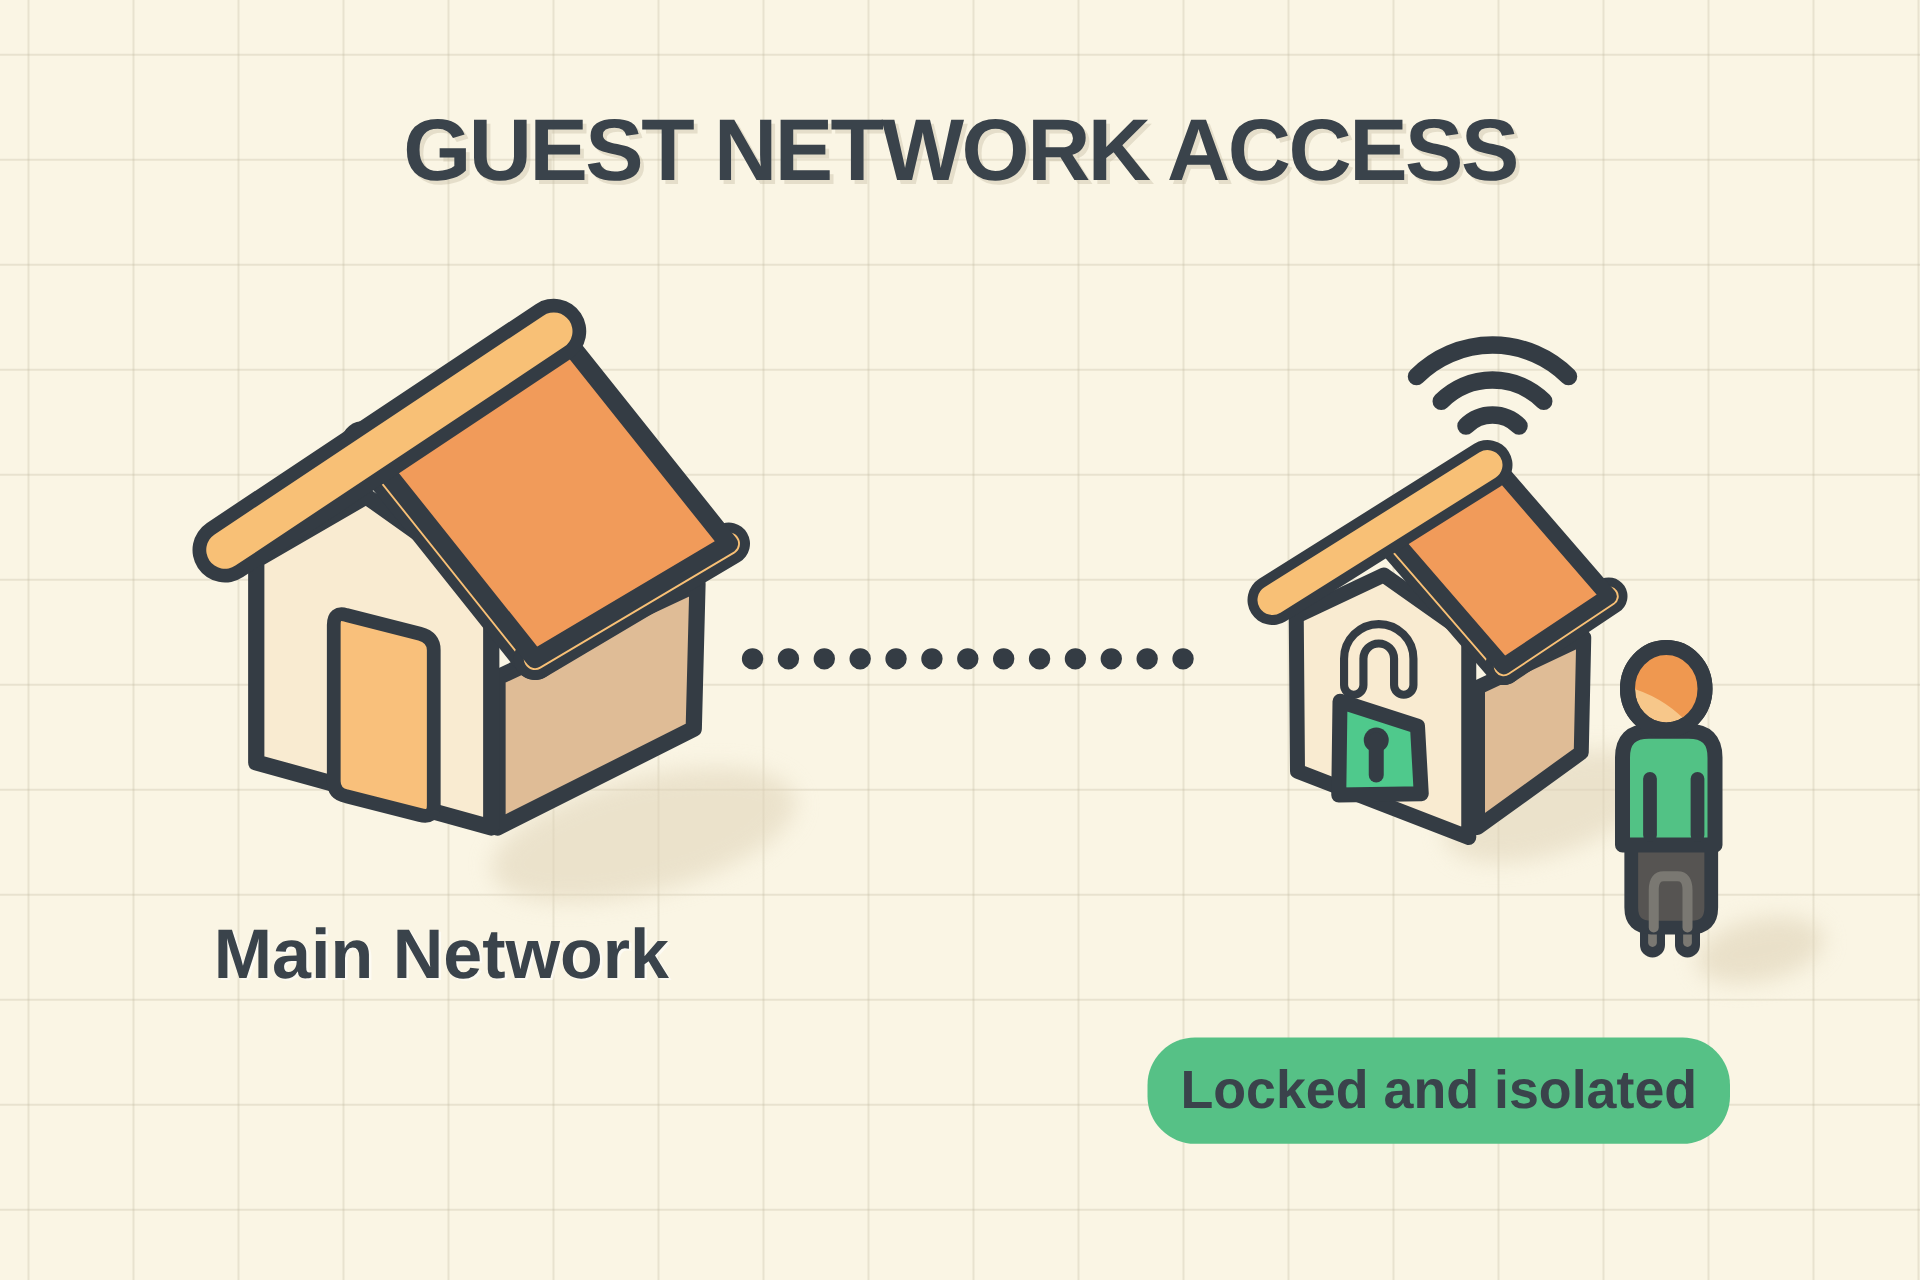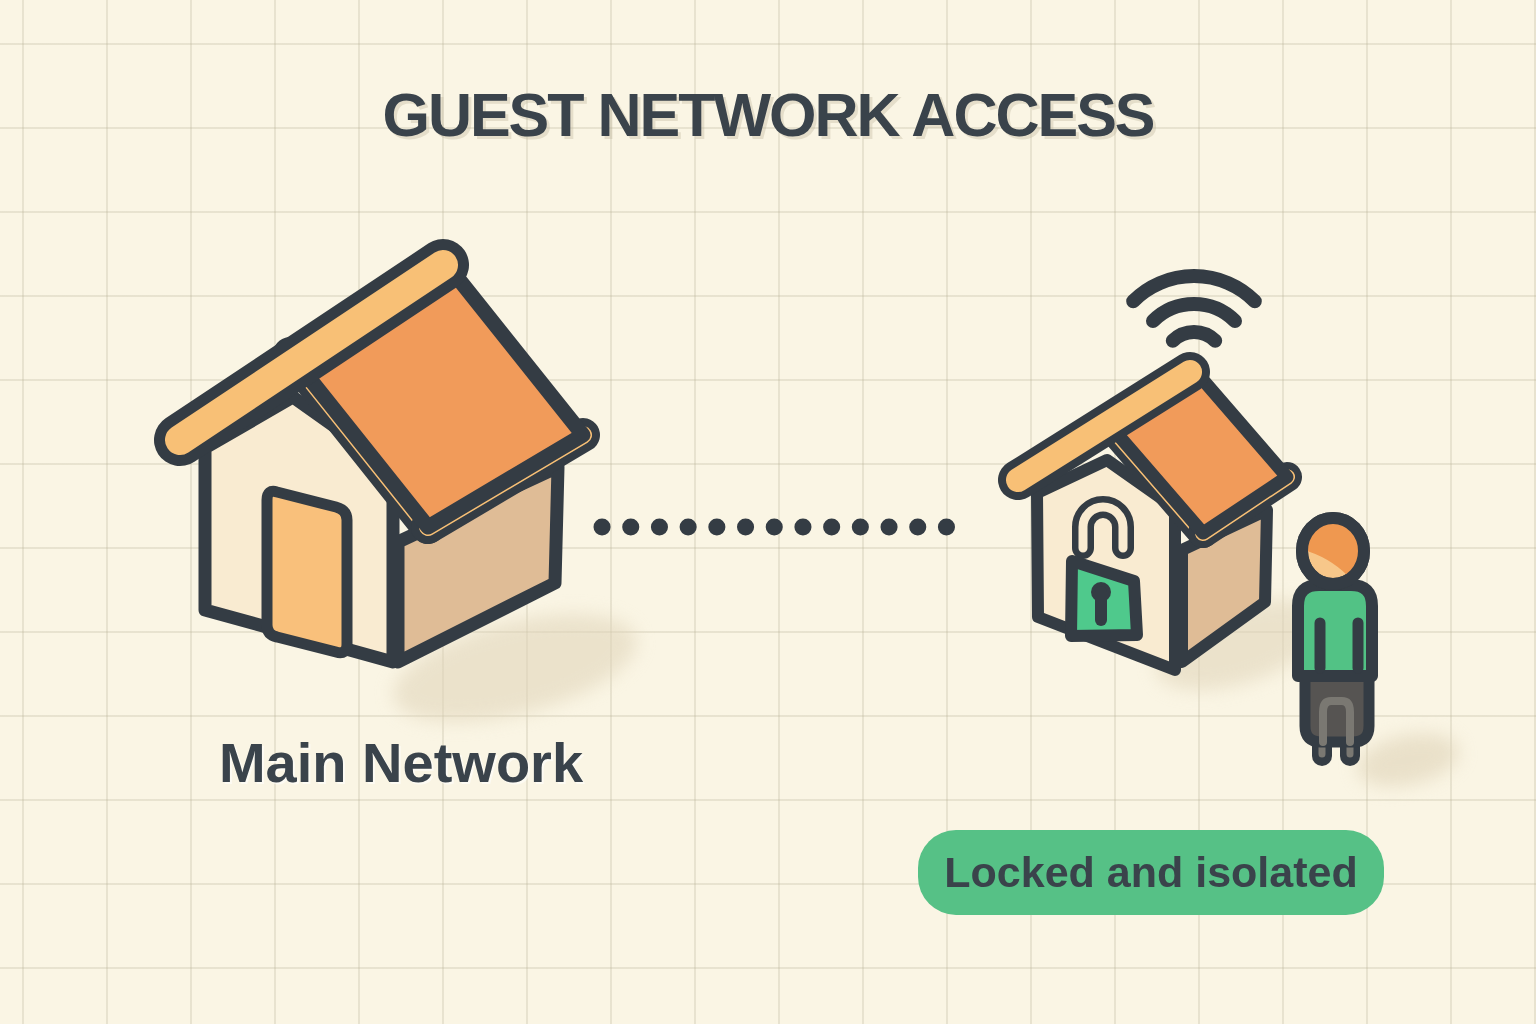--- a/index.html
+++ b/index.html
@@ -14,27 +14,27 @@
     position:absolute;inset:0;
     background-image:
       linear-gradient(to right, rgba(186,178,152,0.28) 2px, transparent 2px),
       linear-gradient(to bottom, rgba(186,178,152,0.28) 2px, transparent 2px);
     background-size:84px 84px;
     background-position:22px 43px;
   }
   .title{
     position:absolute;left:0;top:80px;width:1536px;
     text-align:center;
-    font-size:61px;font-weight:bold;letter-spacing:-2px;
+    font-size:70px;font-weight:bold;letter-spacing:-2px;
     color:var(--text,#3A434B);
     text-shadow:3px 3px 0 rgba(190,180,155,0.35);
     white-space:nowrap;
   }
   .node-label{
-    position:absolute;width:460px;text-align:center;
+    position:absolute;width:460px;
     font-size:56px;font-weight:bold;color:var(--text,#3A434B);
     text-shadow:2px 2px 0 rgba(255,255,255,0.55);
     white-space:nowrap;
   }
   .label-main{left:171px;top:730px;}
   .label-guest{left:928px;top:730px;}
   .badge{
     position:absolute;left:918px;top:830px;width:466px;height:85px;
     background:var(--badge_green,#56C186);
     border-radius:38px;

